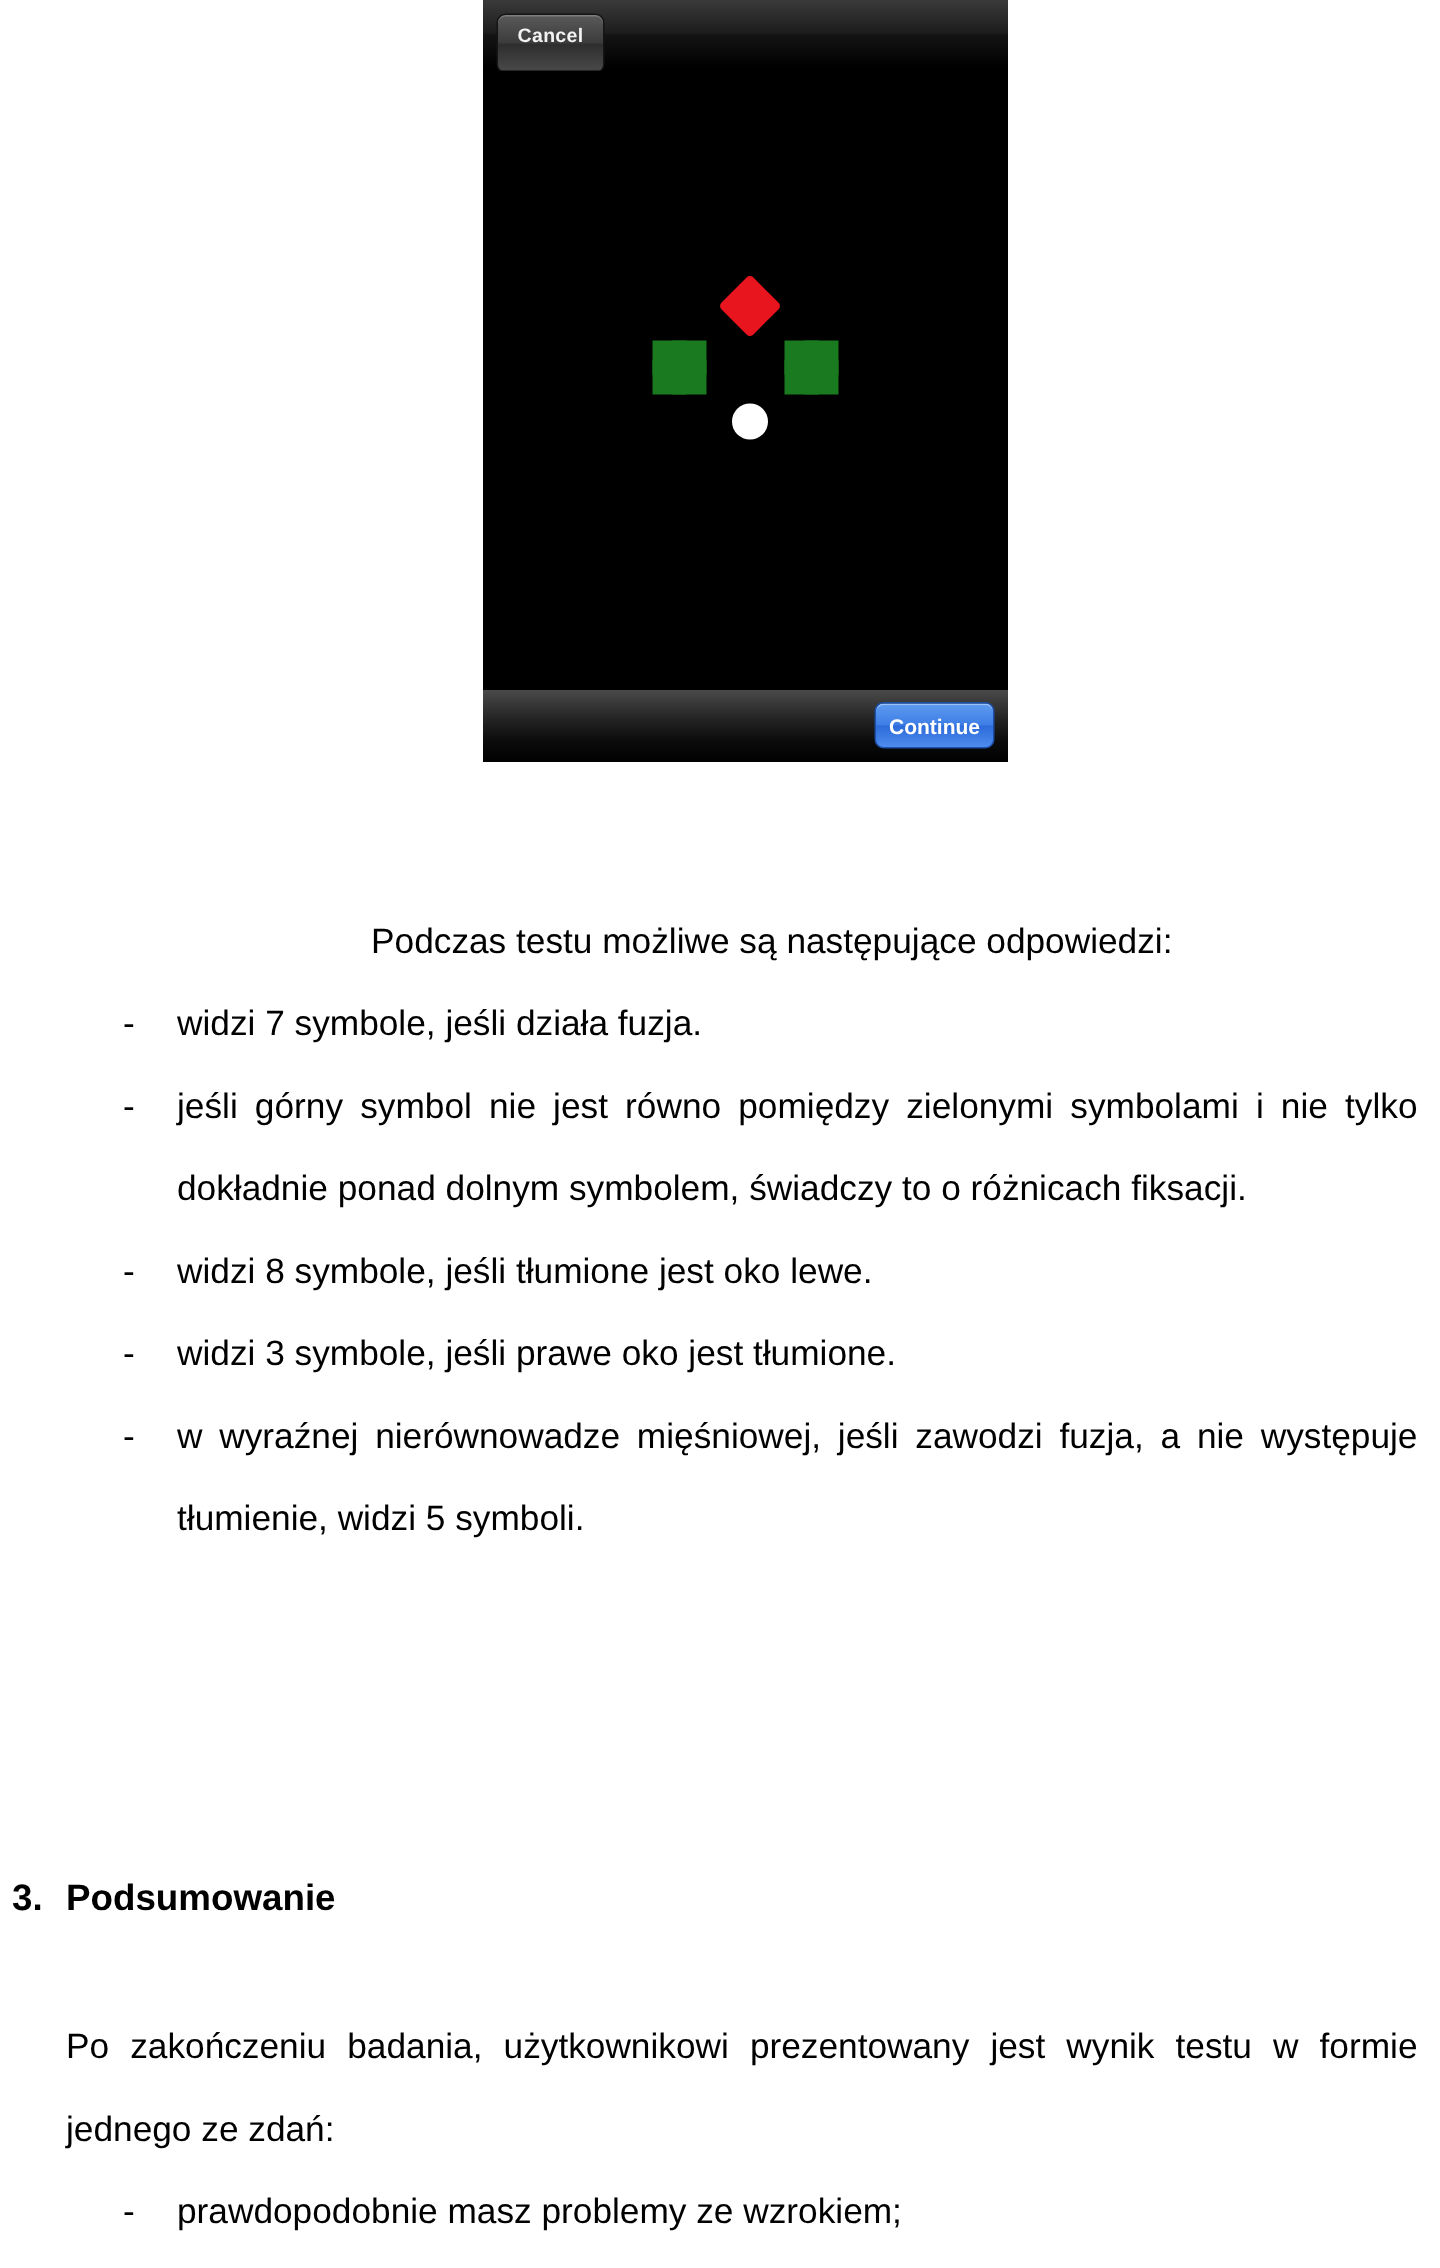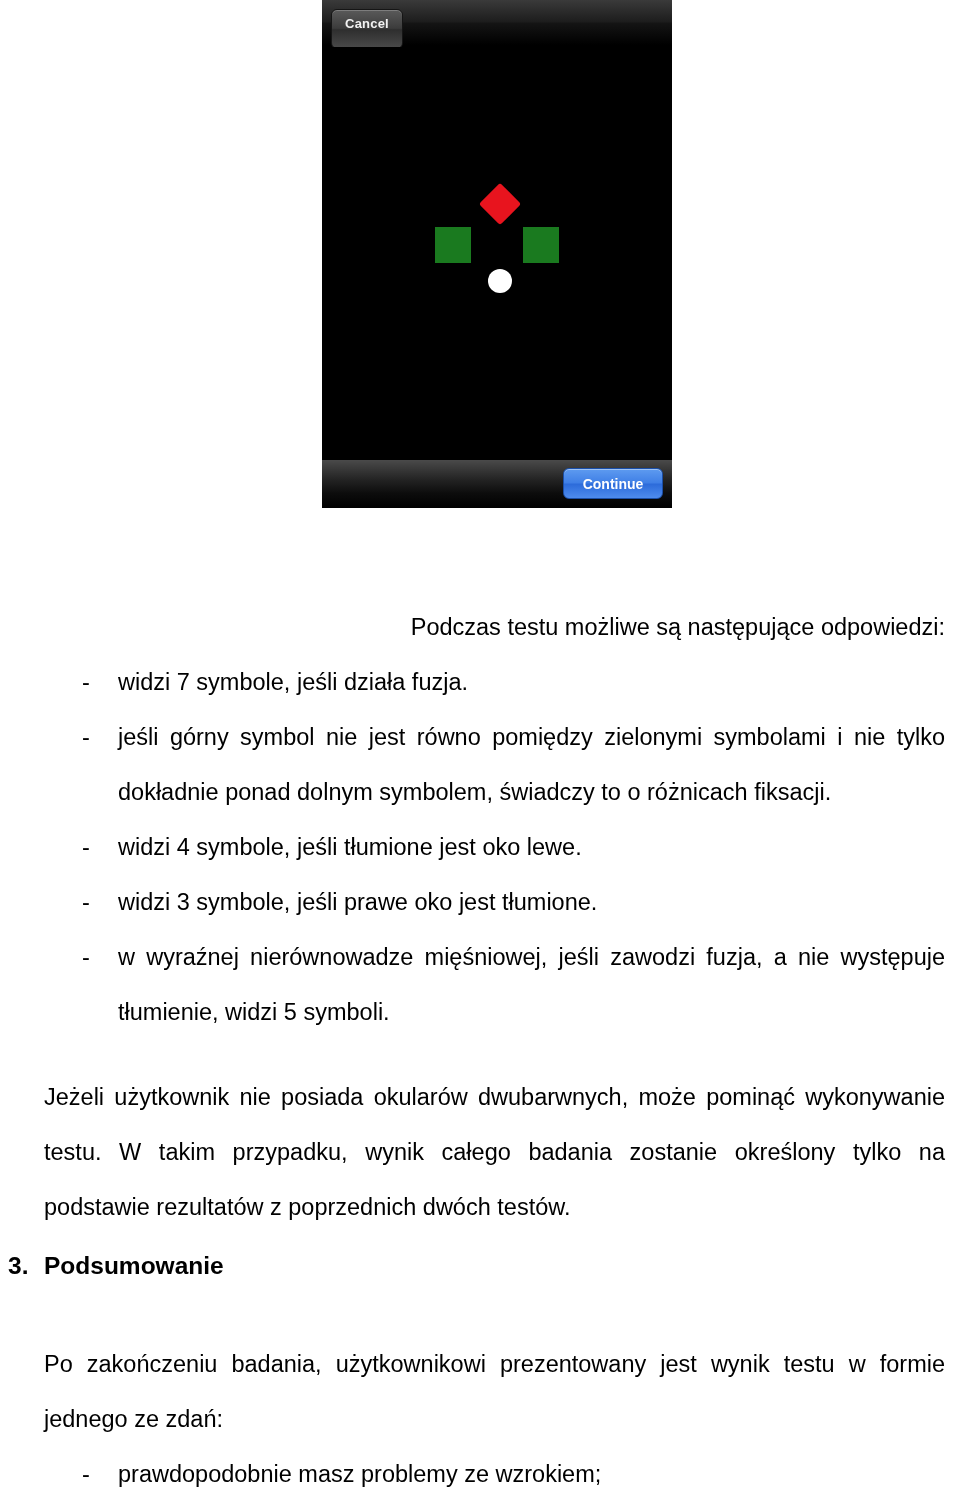--- a/index.html
+++ b/index.html
@@ -74,21 +74,21 @@
     left: 0;
     top: 460px;
     width: 350px;
     height: 48px;
     background: linear-gradient(to bottom, #4a4a4a 0%, #242424 40%, #0c0c0c 70%, #000000 100%);
   }
   .continue-btn {
     position: absolute;
     right: 9px;
     top: 8px;
-    width: 100px;
+    width: 80px;
     height: 31px;
     border-radius: 6px;
     background: linear-gradient(to bottom, #5e9bf0 0%, #3f7fe6 48%, #2c6bda 52%, #4e8cee 100%);
     border: 1px solid #1b4fa8;
     box-shadow: inset 0 1px 0 rgba(255,255,255,0.4);
     color: #ffffff;
     font-size: 14px;
     font-weight: bold;
     line-height: 31px;
     text-align: center;
@@ -149,21 +149,21 @@
     left: 44px;
     top: 600px;
     width: 901px;
   }
   .para {
     font-size: 23.5px;
     line-height: 55px;
     text-align: justify;
     margin: 0;
   }
-  .para.nojust { text-align: right; margin-left: 40px; }
+  .para.nojust { text-align: center; margin-left: 40px; }
   .para.lead { margin-bottom: 0px; }
 
   ul.bullets {
     list-style: none;
     margin: 0;
     padding: 0;
   }
   ul.bullets > li {
     position: relative;
     padding-left: 74px;
@@ -245,35 +245,34 @@
     <li>
       <span class="dash">-</span>
       <span>widzi 7 symbole, jeśli działa fuzja.</span>
     </li>
     <li>
       <span class="dash">-</span>
       <span>jeśli górny symbol nie jest równo pomiędzy zielonymi symbolami i nie tylko dokładnie ponad dolnym symbolem, świadczy to o różnicach fiksacji.</span>
     </li>
     <li>
       <span class="dash">-</span>
-      <span>widzi 4 symbole, jeśli tłumione jest oko lewe.</span>
+      <span>widzi 8 symbole, jeśli tłumione jest oko lewe.</span>
     </li>
     <li>
       <span class="dash">-</span>
       <span>widzi 3 symbole, jeśli prawe oko jest tłumione.</span>
     </li>
     <li>
       <span class="dash">-</span>
       <span>w wyraźnej nierównowadze mięśniowej, jeśli zawodzi fuzja, a nie występuje tłumienie, widzi 5 symboli.</span>
     </li>
   </ul>
 
   <div class="spacer-sm"></div>
 
-  <p class="para">Jeżeli użytkownik nie posiada okularów dwubarwnych, może pominąć wykonywanie testu. W takim przypadku, wynik całego badania zostanie określony tylko na podstawie rezultatów z poprzednich dwóch testów.</p>
 </div>
 
 <div class="section-heading">
   <span class="num">3.</span><span>Podsumowanie</span>
 </div>
 
 <div class="doc-body-2">
   <p class="para">Po zakończeniu badania, użytkownikowi prezentowany jest wynik testu w formie jednego ze zdań:</p>
 
   <ul class="bullets">

